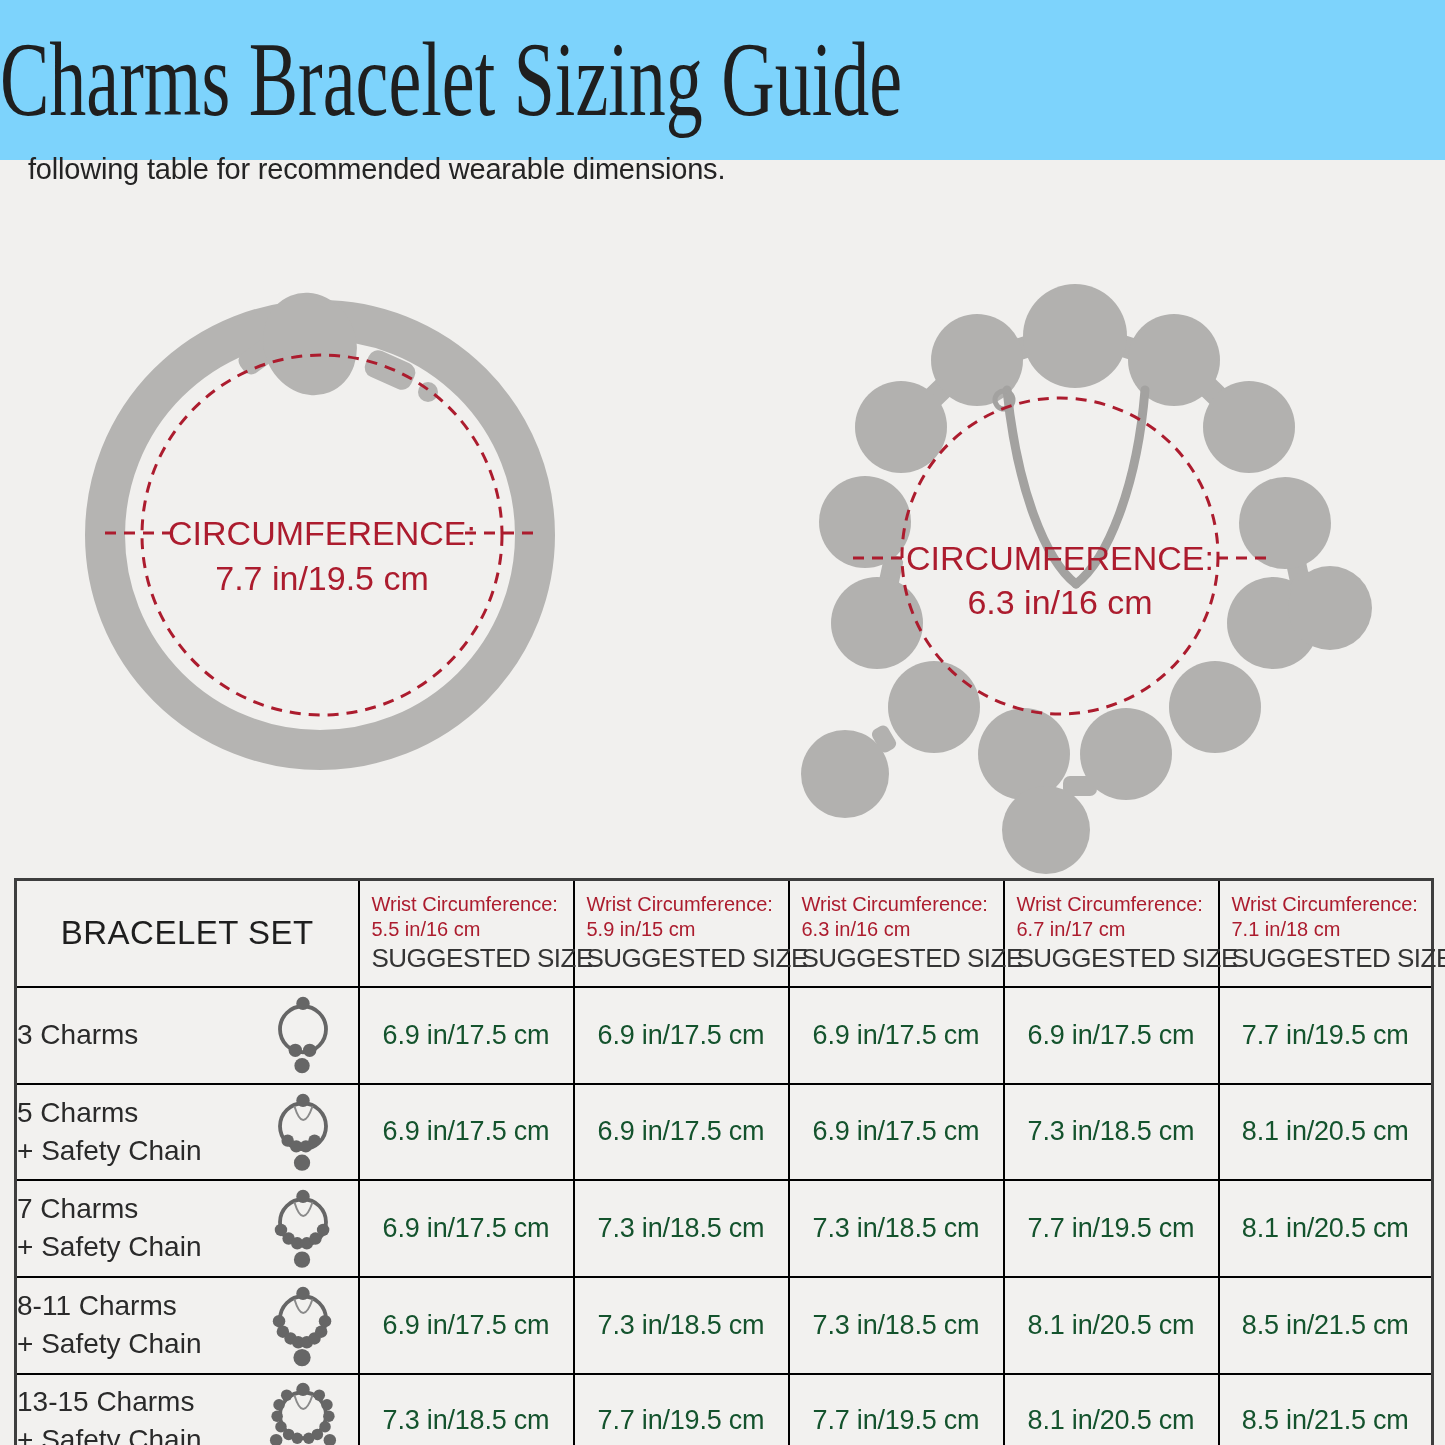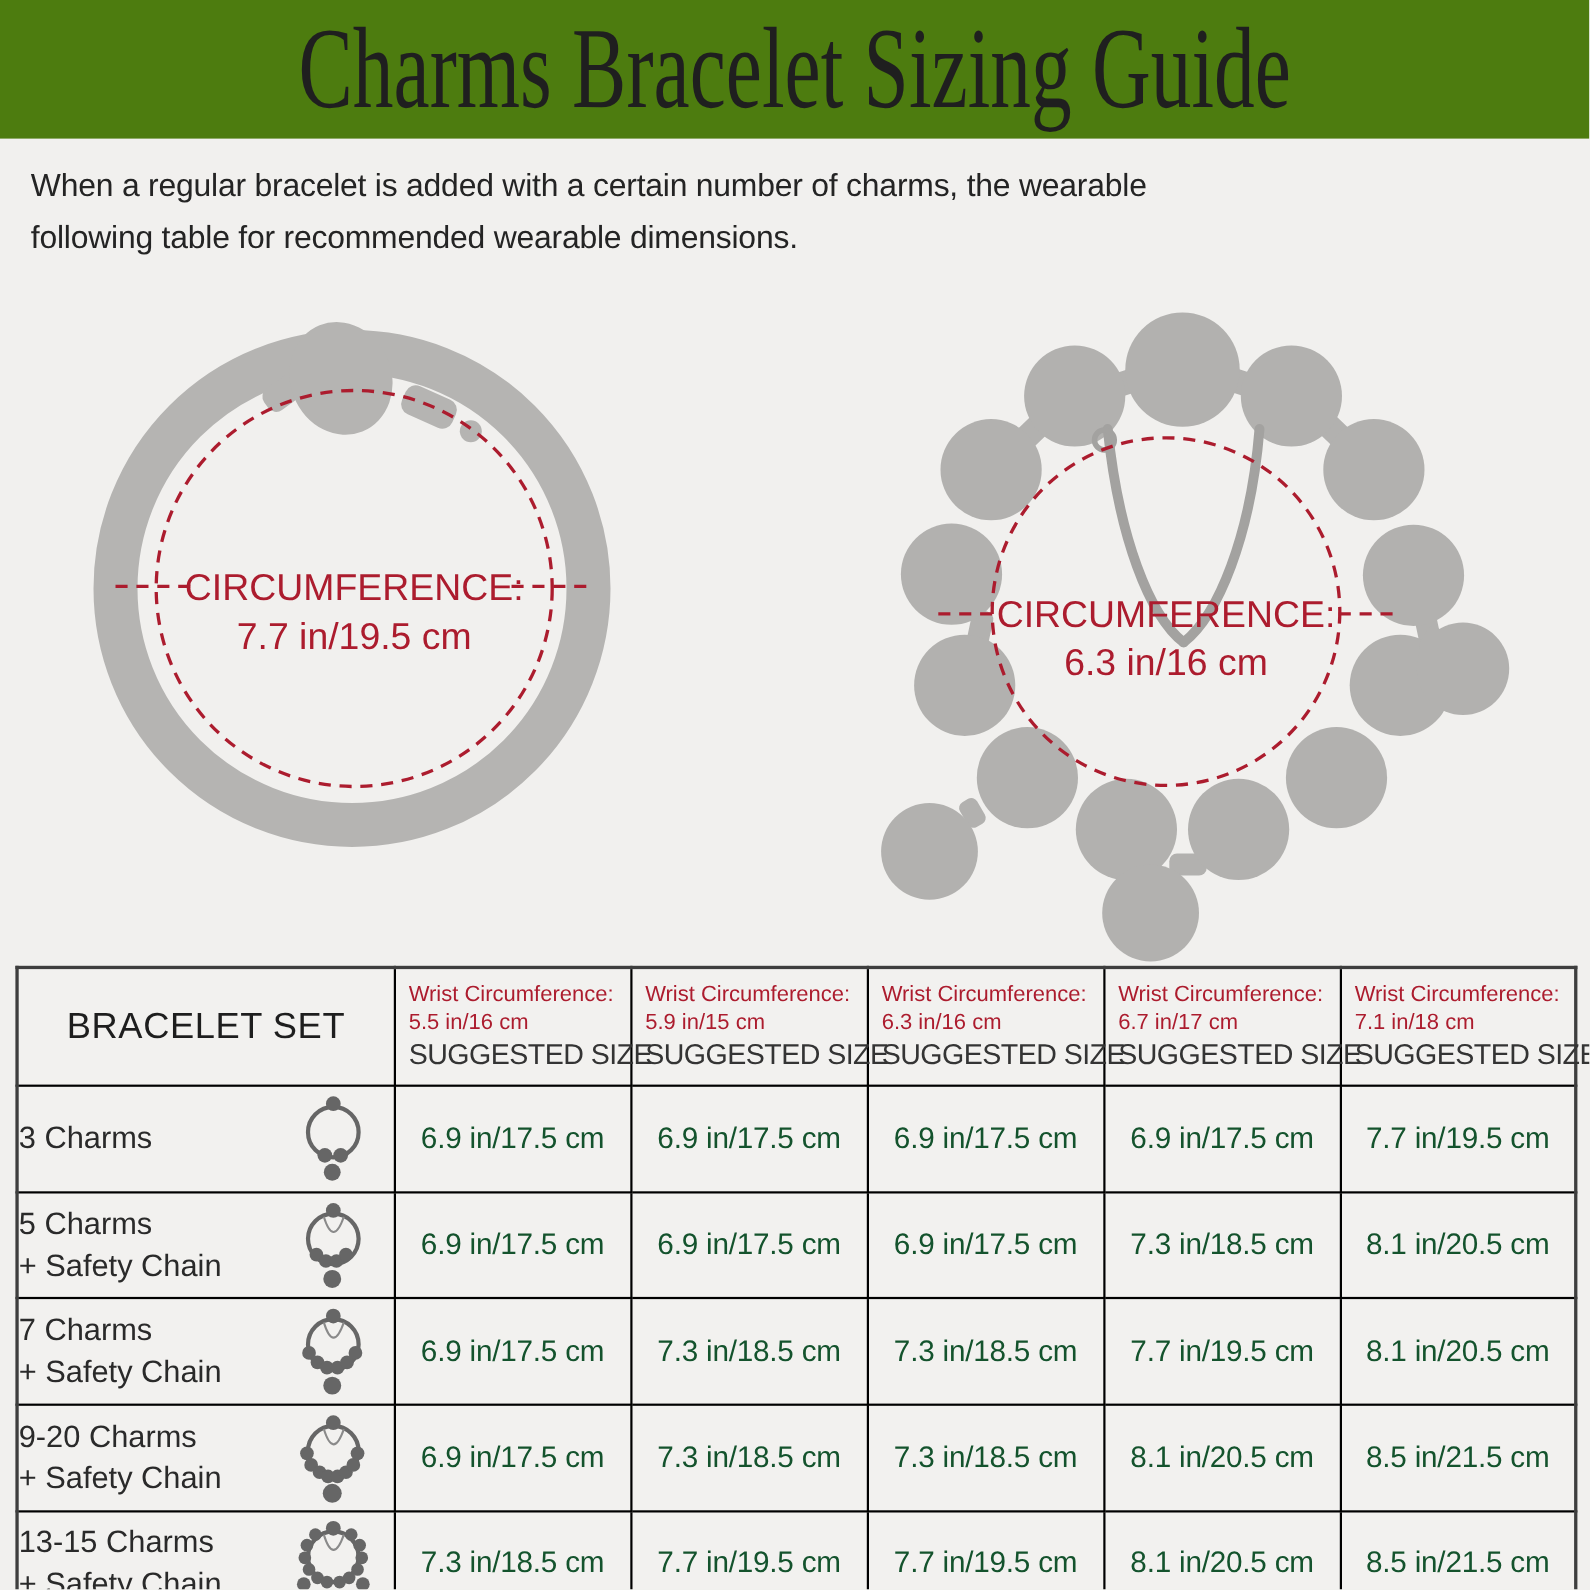--- a/index.html
+++ b/index.html
@@ -1,21 +1,21 @@
 <!DOCTYPE html>
 <html><head>
 <meta charset="utf-8">
 <style>
   html,body{margin:0;padding:0;}
   body{font-family:"Liberation Sans",sans-serif;background:#f1f0ee;}
   #stage{position:relative;width:1445px;height:1445px;background:#f1f0ee;overflow:hidden;}
 
   
-  .banner{position:absolute;left:0;top:0;width:1445px;height:126px;background:#4d7c0f;
-          display:flex;align-items:center;justify-content:center;}
+  .banner{position:absolute;left:0;top:0;width:1445px;height:160px;background:#7dd3fc;
+          display:flex;align-items:center;}
   .title{margin:0;font-family:"Liberation Serif",serif;font-weight:normal;color:#1f1f1f;
          font-size:74px;letter-spacing:0px;transform:scaleY(1.42) scaleX(1.0);transform-origin:center;}
 
   
   .intro{position:absolute;left:28px;top:146px;color:#242424;font-size:29px;line-height:47px;
          letter-spacing:-0.2px;white-space:nowrap;}
 
   
   .diagram{position:absolute;}
   svg text{font-family:"Liberation Sans",sans-serif;}
@@ -45,21 +45,20 @@
 </head>
 <body>
 
 <div id="stage">
 
   <div class="banner">
     <h1 class="title">Charms Bracelet Sizing Guide</h1>
   </div>
 
   <div class="intro">
-    <div>When a regular bracelet is added with a certain number of charms, the wearable</div>
     <div>following table for recommended wearable dimensions.</div>
   </div>
 
   <svg class="diagram" style="left:60px;top:280px;" width="650" height="510" viewBox="0 0 650 510">
 
     <circle cx="260" cy="255" r="215" fill="none" stroke="#b5b4b2" stroke-width="40"></circle>
 
     <rect x="178" y="64" width="42" height="24" rx="9" fill="#b5b4b2" transform="rotate(-36 199 76)"></rect>
     <rect x="305" y="76" width="50" height="28" rx="10" fill="#b5b4b2" transform="rotate(24 330 90)"></rect>
     <circle cx="368" cy="112" r="10" fill="#b5b4b2"></circle>
@@ -242,21 +241,21 @@
       <td class="sz">7.3 in/18.5 cm</td>
       <td class="sz">7.3 in/18.5 cm</td>
       <td class="sz">7.7 in/19.5 cm</td>
       <td class="sz">8.1 in/20.5 cm</td>
     </tr>
 
     <tr class="r4">
       <td>
             <div class="set-wrap">
         <div class="set-label">
-          <div>9-20 Charms</div>
+          <div>8-11 Charms</div>
           <div>+ Safety Chain</div>
         </div>
         <svg class="set-icon" width="78" height="92" viewBox="0 0 80 96">
           <circle cx="40" cy="42" r="24" fill="none" stroke="#666" stroke-width="4"></circle>
           <path d="M31,21 Q40,50 50,21" fill="none" stroke="#8a8a8a" stroke-width="2"></path>
           <circle cx="40" cy="15" r="7" fill="#666"></circle>
           <circle cx="15" cy="44" r="6.5" fill="#666"></circle>
                 <circle cx="19" cy="55" r="6.5" fill="#666"></circle>
           <circle cx="27" cy="62" r="6.5" fill="#666"></circle>
                 <circle cx="35" cy="66" r="6.5" fill="#666"></circle>

